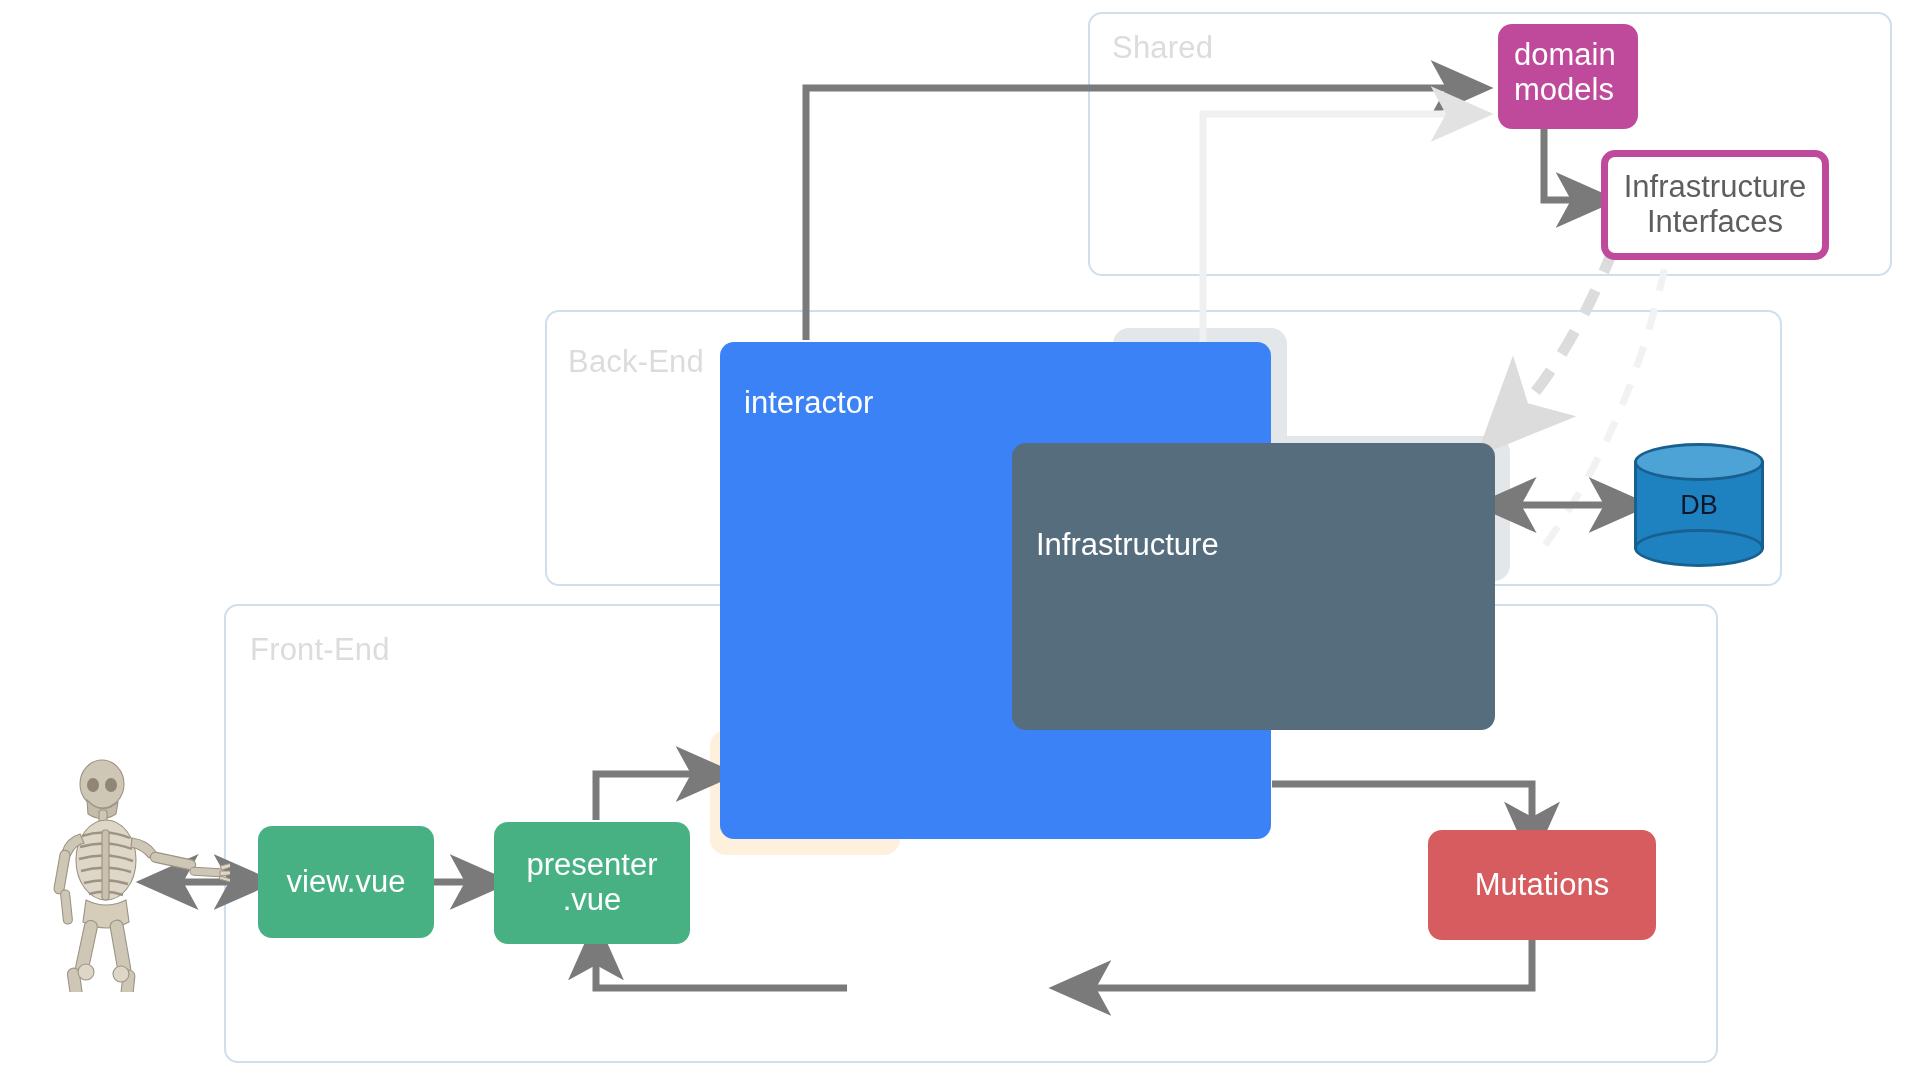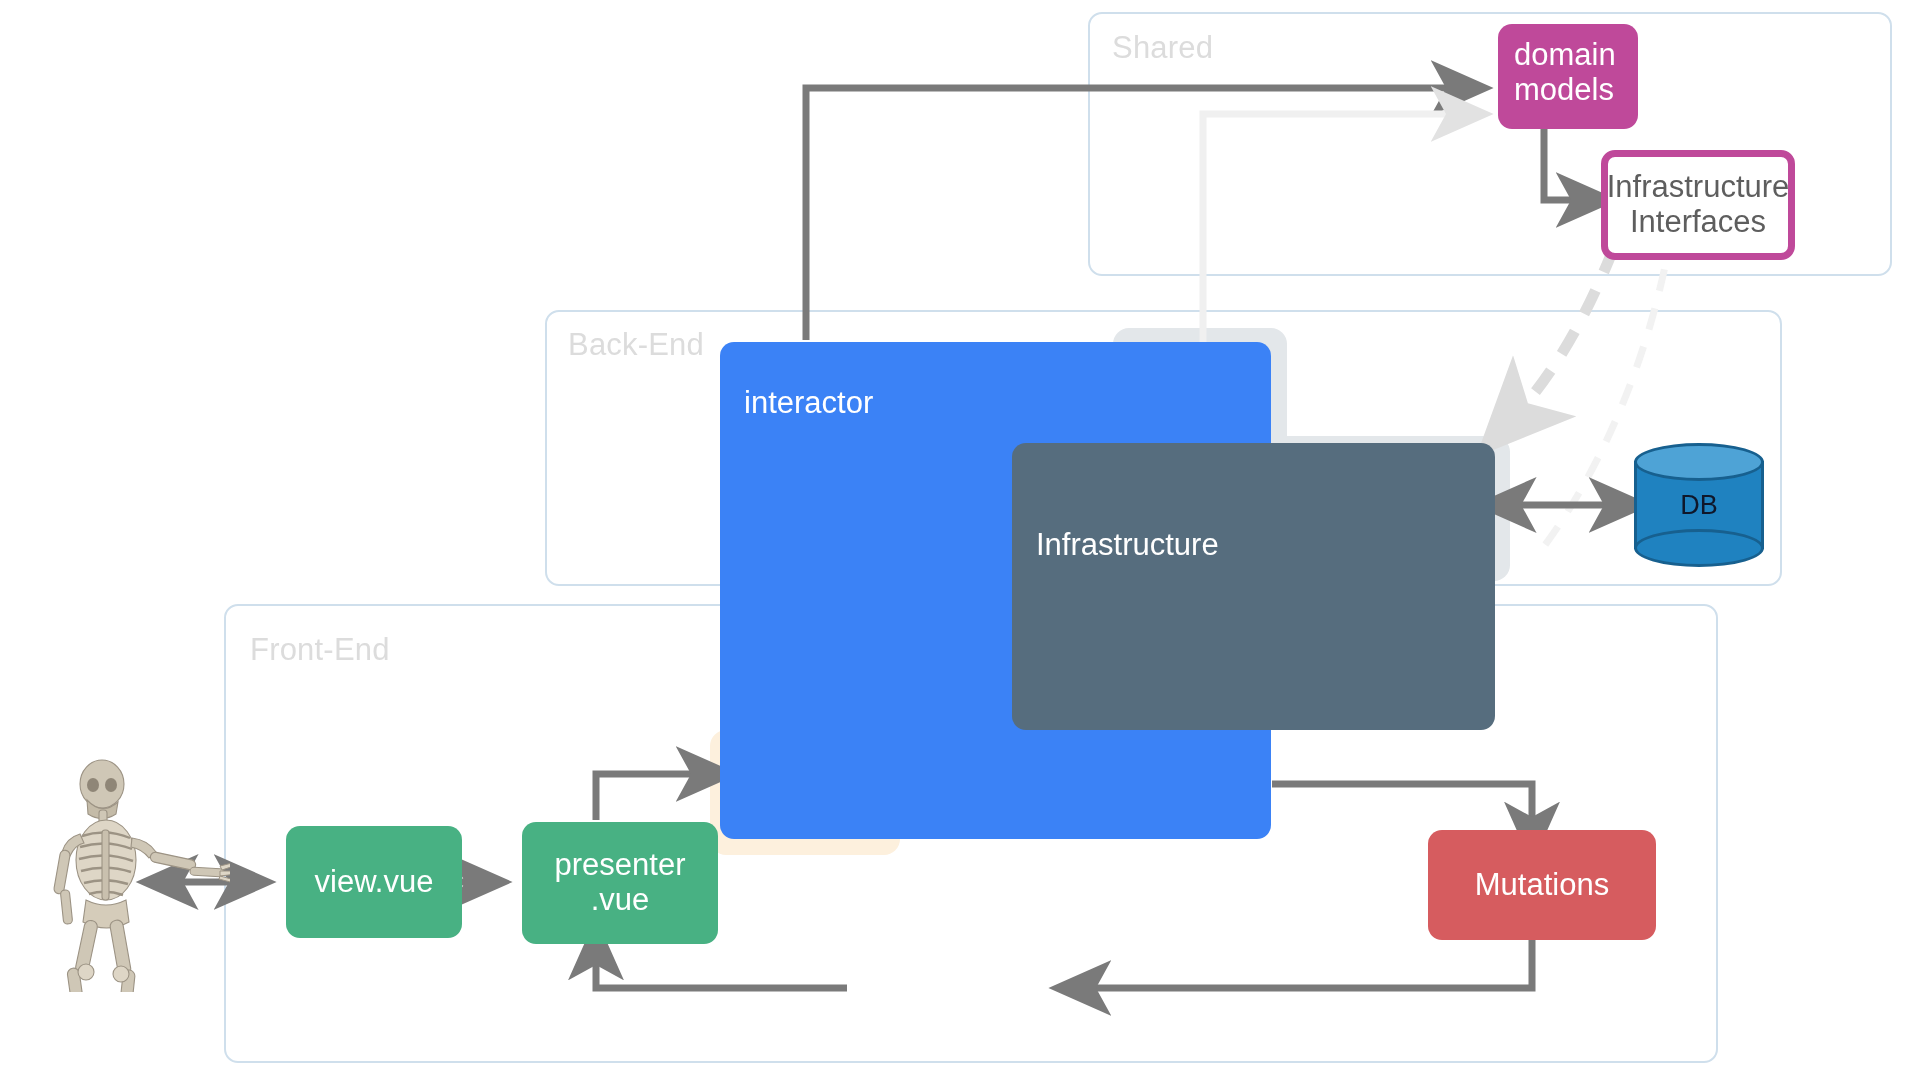--- a/index.html
+++ b/index.html
@@ -14,21 +14,21 @@
   
   .node{position:absolute;border-radius:14px;display:flex;align-items:center;
         box-sizing:border-box;color:#fff;font-size:31px;line-height:1.12;}
   .node.center{justify-content:center;text-align:center;}
   .node.lefttop{align-items:flex-start;justify-content:flex-start;}
 
   .n-domain     {background:#bf499a;border-radius:14px;}
   .n-infra-int  {background:#ffffff;border:7px solid #bf499a;color:#5e5e5e;}
   .n-interactor {background:#3b82f6;}
   .n-infrastructure{background:#566d7e;}
-  .n-green      {background:#48b183;margin-left:28px;}
+  .n-green      {background:#48b183;}
   .n-purple     {background:#8a7dbb;}
   .n-red        {background:#d65c5f;}
 
   
   .shadow{position:absolute;border-radius:16px;}
   .sh-grey{background:#e3e7ea;}
   .sh-peach{background:#fdf0dd;}
 
   
   .db{position:absolute;}
@@ -98,28 +98,28 @@
 
       <path d="M 596,820 L 596,774 L 712,774" marker-end="url(#ah)"></path>
 
       <path d="M 434,882 L 486,882" marker-end="url(#ah)"></path>
 
       <path d="M 172,882 L 250,882" marker-end="url(#ah)" marker-start="url(#ah-start)"></path>
     </g>
   </svg>
 
   <div class="group-label" style="left:1112px;top:30px;">Shared</div>
-  <div class="group-label" style="left:568px;top:327px;">Back-End</div>
+  <div class="group-label" style="left:568px;top:344px;">Back-End</div>
   <div class="group-label" style="left:250px;top:632px;">Front-End</div>
 
   <div class="node n-domain lefttop" style="left:1498px;top:24px;width:140px;height:105px;padding:14px 32px 0 16px;">
     <span>domain models</span>
   </div>
 
-  <div class="node n-infra-int center" style="left:1601px;top:150px;width:194px;height:110px;padding:0 12px;">
+  <div class="node n-infra-int center" style="left:1601px;top:150px;width:228px;height:110px;padding:0 12px;">
     <span>Infrastructure Interfaces</span>
   </div>
 
   <div class="node n-interactor lefttop" style="left:720px;top:342px;width:551px;height:497px;padding:44px 0 0 24px;">
     <span>interactor</span>
   </div>
 
   <div class="node n-infrastructure lefttop" style="left:1012px;top:443px;width:483px;height:287px;padding:85px 0 12px 24px;">
     <span>Infrastructure</span>
   </div>

